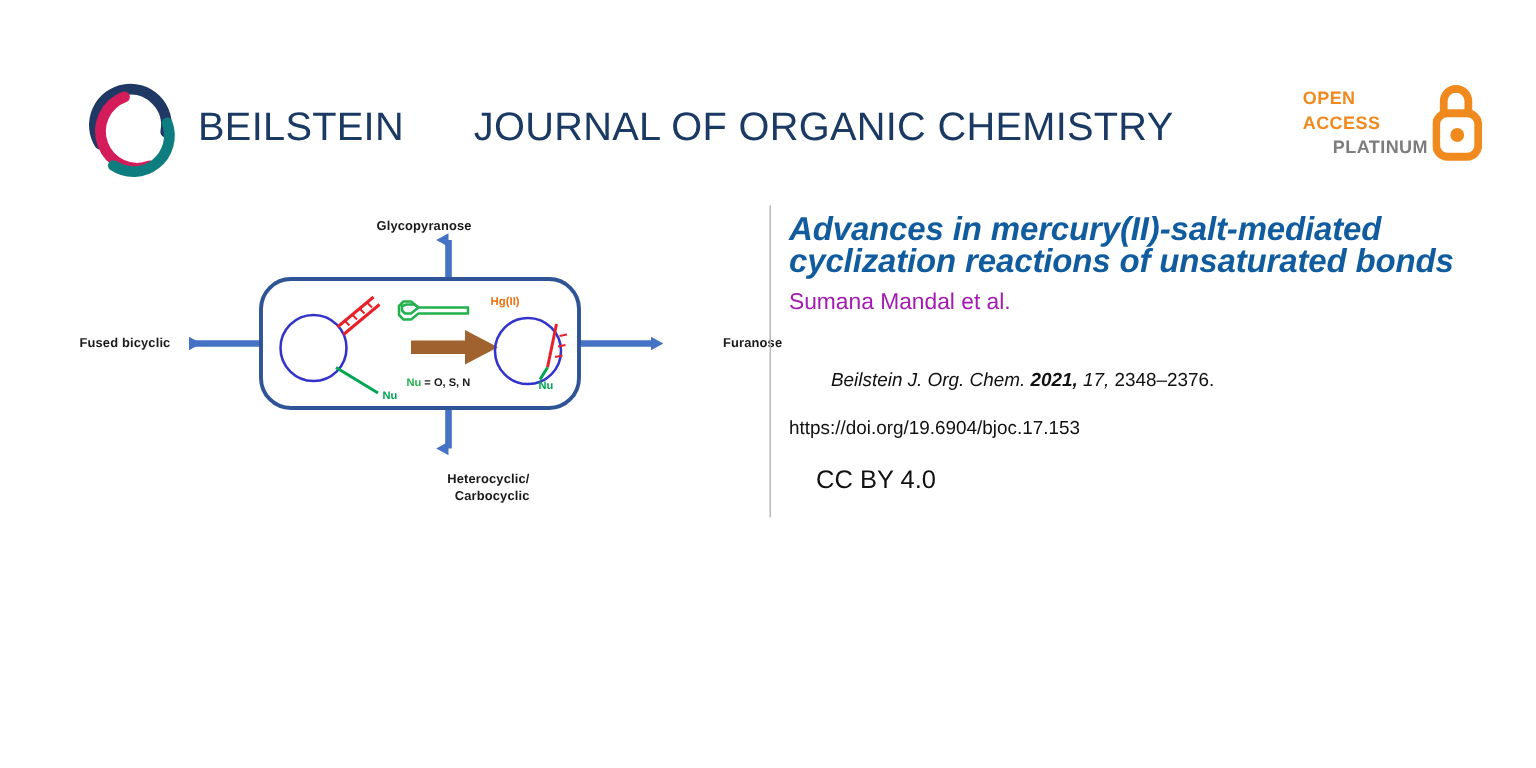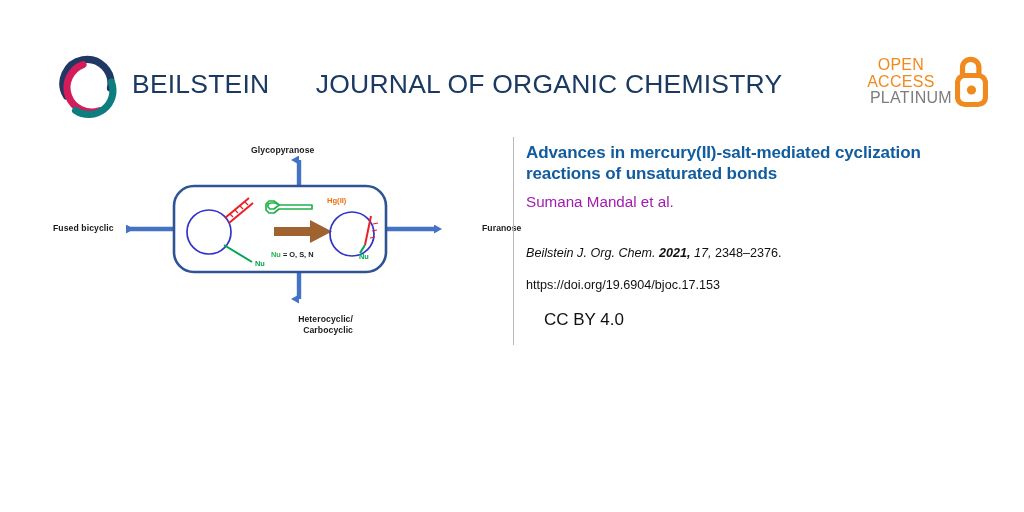--- a/index.html
+++ b/index.html
@@ -46,24 +46,24 @@
     position: absolute;
     left: 884px;
     top: 56px;
     width: 104px;
     height: 56px;
   }
   #oa-badge-words {
     position: absolute;
     right: 36px;
     top: 1px;
-    text-align: center;
+    text-align: left;
     line-height: 16.5px;
-    font-size: 16px;
-    font-weight: normal;
+    font-size: 12px;
+    font-weight: bold;
     letter-spacing: 0.3px;
   }
   .oa-open, .oa-access { color: #f18a1e; display: block; }
   .oa-platinum { color: #7d7d7d; display: block; padding-left: 20px; }
   #oa-lock-icon {
     position: absolute;
     right: 0;
     top: 0;
     width: 33px;
     height: 52px;
@@ -100,40 +100,41 @@
     height: 208px;
     background: #b8b8b8;
   }
   #article-meta {
     position: absolute;
     left: 526px;
     top: 142px;
     width: 450px;
   }
   #article-title {
-    font-size: 17px;
+    font-size: 22px;
     font-weight: bold;
     line-height: 21px;
     color: #105c9e;
     letter-spacing: -0.1px;
     margin: 0;
+    font-style: italic;
   }
   #article-authors {
     margin: 9px 0 0 0;
     font-size: 15.2px;
     color: #a21caf;
     line-height: 18px;
   }
   #article-citation {
     margin: 34px 0 0 0;
     font-size: 12.6px;
     color: #111111;
     line-height: 16px;
   }
-  #article-citation .cit-journal { font-style: italic; }
+  #article-citation .cit-journal { font-style: italic; margin-left: 28px; }
   #article-citation .cit-year { font-style: italic; font-weight: bold; }
   #article-citation .cit-volume { font-style: italic; }
   #article-citation .cit-pages { font-style: normal; }
   #article-doi {
     margin: 16px 0 0 0;
     font-size: 12.6px;
     color: #111111;
     line-height: 16.5px;
   }
   #article-license {

